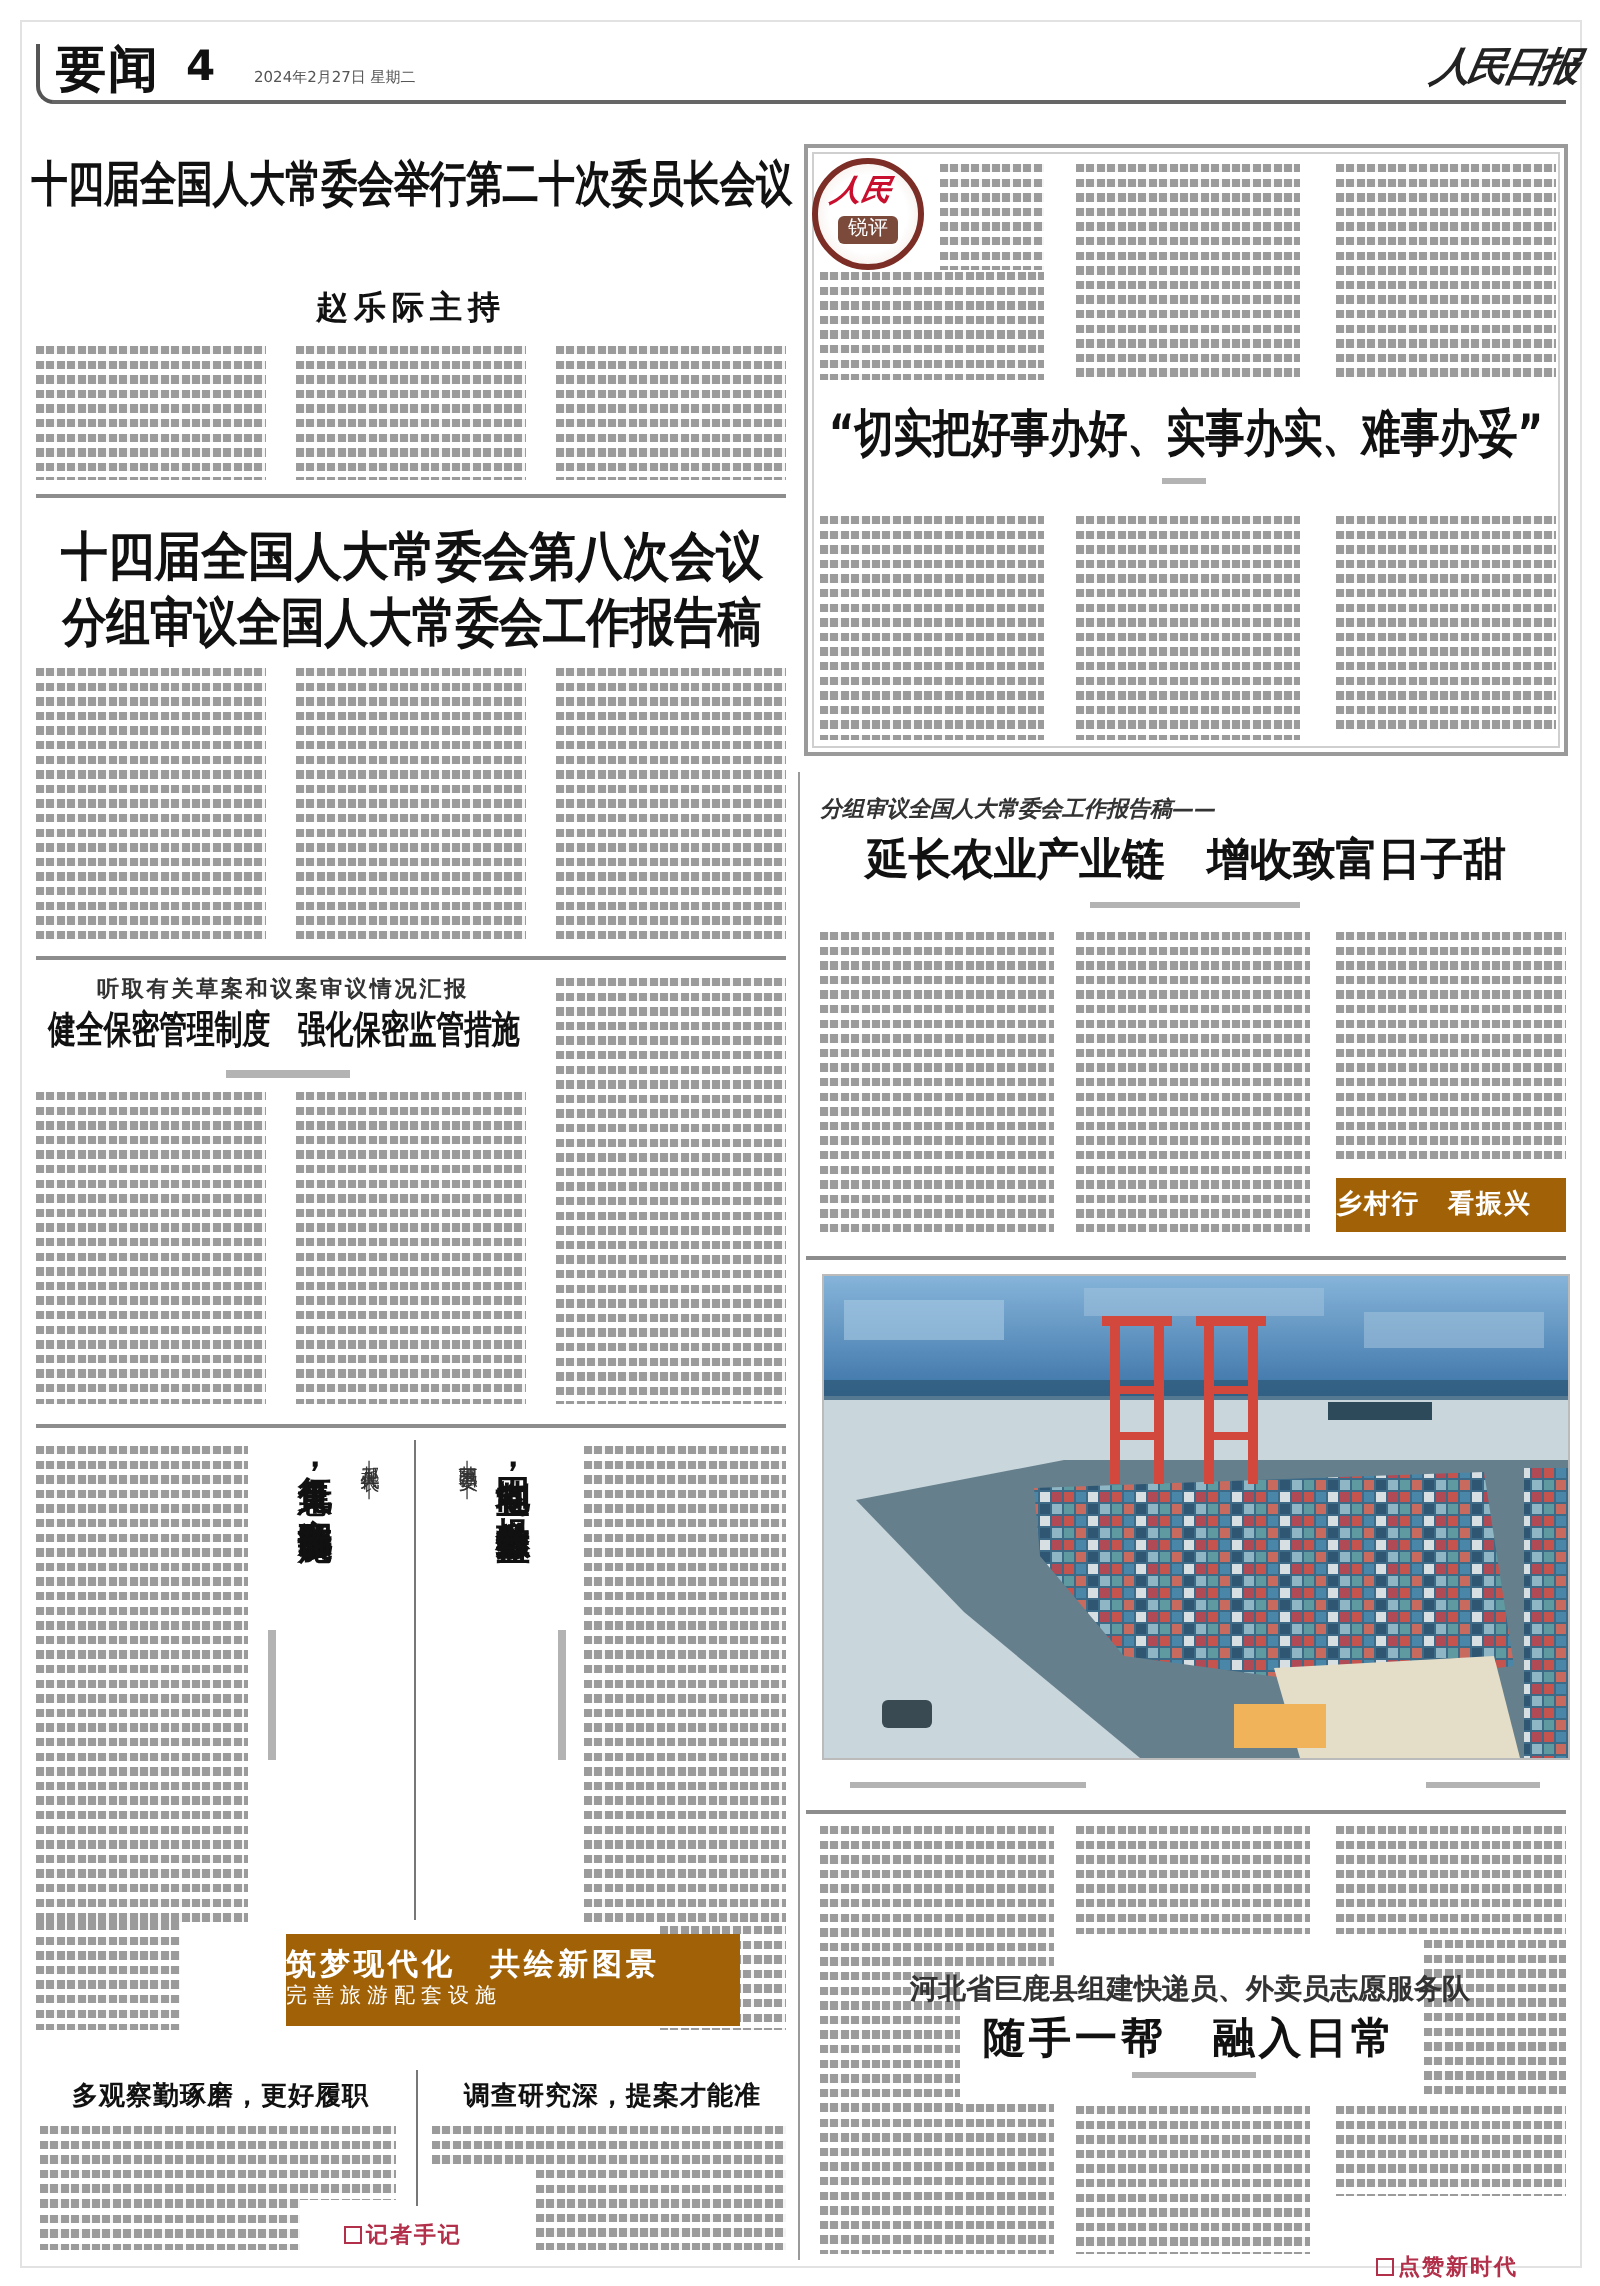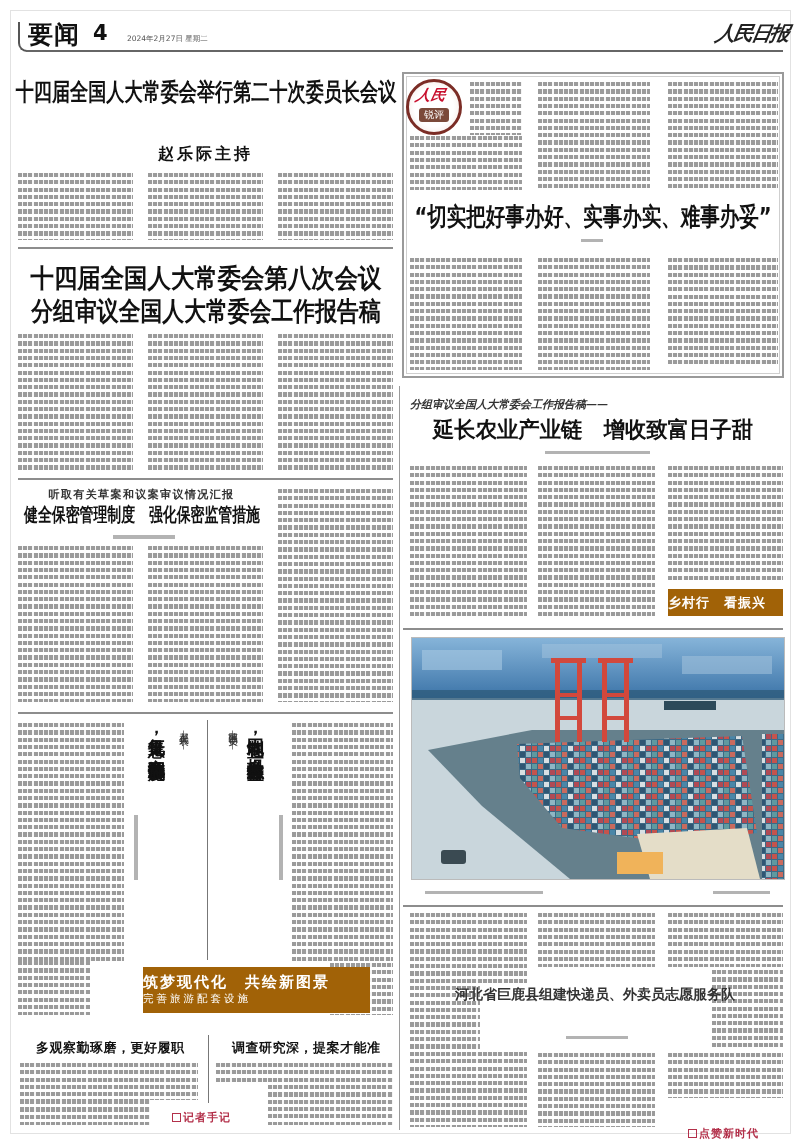--- a/index.html
+++ b/index.html
@@ -178,17 +178,18 @@
 <div class="txt" style="left:410px;top:913px;width:117px;height:73px;"></div>
 <div class="txt" style="left:410px;top:986px;width:70px;height:66px;"></div>
 <div class="txt" style="left:410px;top:1052px;width:117px;height:75px;"></div>
 <div class="txt" style="left:538px;top:913px;width:117px;height:54px;"></div>
 <div class="txt" style="left:538px;top:1053px;width:117px;height:74px;"></div>
 <div class="txt" style="left:668px;top:913px;width:115px;height:54px;"></div>
 <div class="txt" style="left:712px;top:970px;width:71px;height:80px;"></div>
 <div class="txt" style="left:668px;top:1053px;width:115px;height:45px;"></div>
 <div class="abs" style="left:484px;top:984px;width:222px;height:60px;">
   <div class="cx serif hl" style="top:2px;font-size:14px;color:#333;transform:translateX(-50%);">河北省巨鹿县组建快递员、外卖员志愿服务队</div>
+  <div class="cx hl" style="top:21px;font-size:21px;letter-spacing:2px;transform:translateX(-50%);">随手一帮　融入日常</div>
   <div class="byl" style="left:82px;top:52px;width:62px;height:3px;"></div>
 </div>
 <div class="abs hl" style="left:688px;top:1126px;font-size:11px;color:#b3304a;letter-spacing:1px;">
   <span style="display:inline-block;width:7px;height:7px;border:1.5px solid #b3304a;margin-right:2px;vertical-align:-1px;"></span><span>点赞新时代</span>
 </div>
 
 </body></html>

